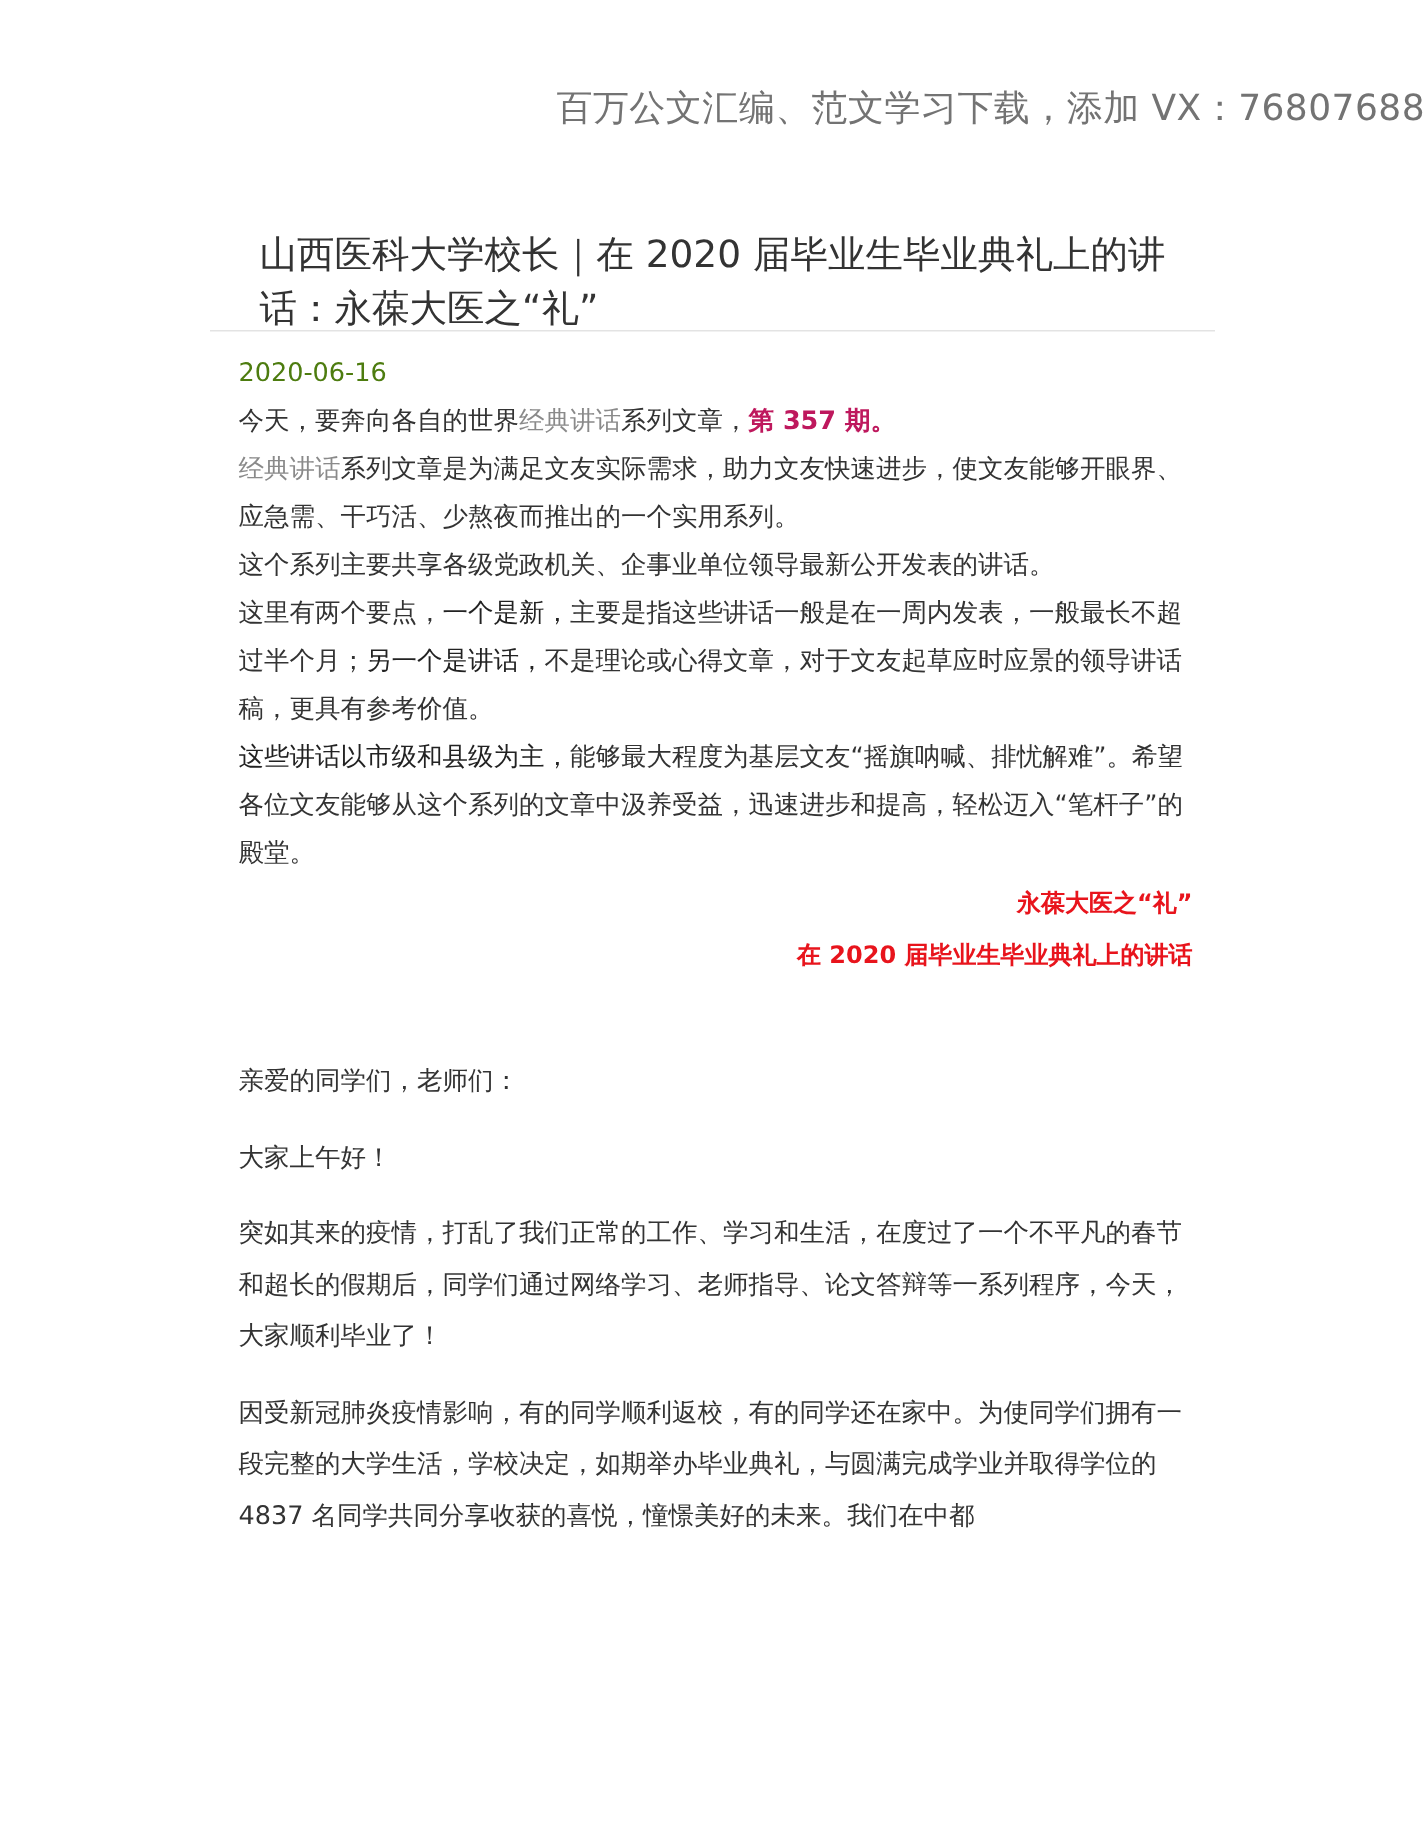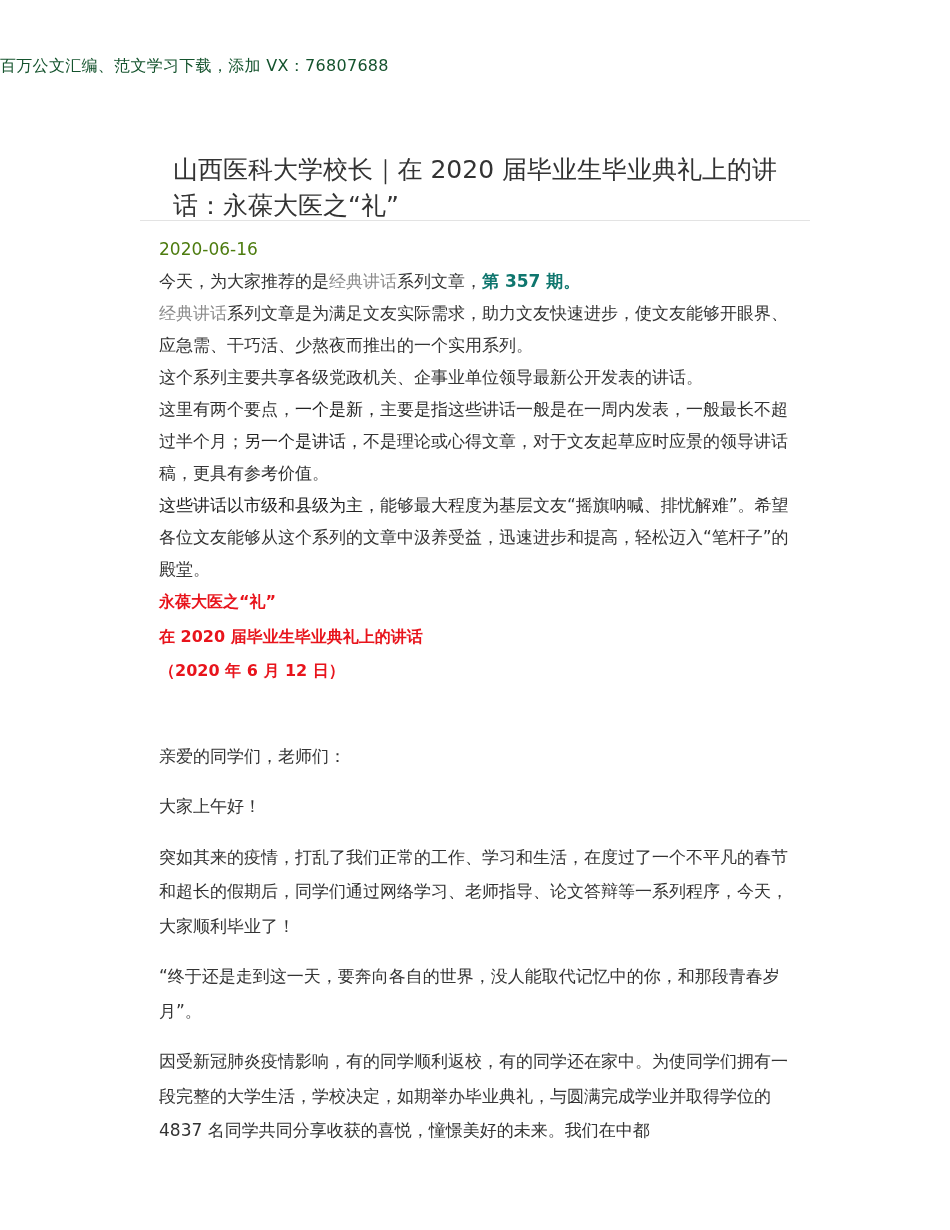--- a/index.html
+++ b/index.html
@@ -13,23 +13,23 @@
       position: relative;
       overflow: hidden;
       font-family: "DejaVu Sans", "Liberation Sans", sans-serif;
       color: #333333;
     }
     .banner {
       position: absolute;
       top: 56px;
       left: 0;
       width: 950px;
-      text-align: left;
-      font-size: 16px;
-      color: #14532d;
+      text-align: right;
+      font-size: 24px;
+      color: #737373;
       letter-spacing: 0.3px;
     }
     .title {
       position: absolute;
       top: 138px;
       left: 159px;
       width: 640px;
       font-size: 25px;
       line-height: 36px;
       color: #333333;
@@ -60,29 +60,29 @@
       line-height: 32px;
       color: #333333;
     }
     .content p {
       margin: 0;
     }
     .muted {
       color: #8a8a8a;
     }
     .red-bold {
-      color: #0f766e;
+      color: #be185d;
       font-weight: bold;
     }
     .bold {
       font-weight: normal;
       color: #222222;
     }
     .center-red {
-      text-align: left;
+      text-align: right;
       color: #e8141c;
       font-weight: bold;
       font-size: 16px;
       line-height: 34.5px;
     }
     .spacer {
       height: 34px;
     }
     .body-text p {
       line-height: 34.5px;
@@ -95,41 +95,39 @@
 <div class="banner">百万公文汇编、范文学习下载，添加 VX：76807688</div>
 
 <h1 class="title">山西医科大学校长｜在 2020 届毕业生毕业典礼上的讲话：永葆大医之“礼”</h1>
 
 <div class="divider"></div>
 
 <div class="date">2020-06-16</div>
 
 <div class="content">
   <p>
-    <span>今天，为大家推荐的是</span><span class="muted">经典讲话</span><span>系列文章，</span><span class="red-bold">第 357 期。</span>
+    <span>今天，要奔向各自的世界</span><span class="muted">经典讲话</span><span>系列文章，</span><span class="red-bold">第 357 期。</span>
   </p>
   <p>
     <span class="muted">经典讲话</span><span>系列文章是为满足文友实际需求，助力文友快速进步，使文友能够开眼界、应急需、干巧活、少熬夜而推出的一个实用系列。</span>
   </p>
   <p>这个系列主要共享各级党政机关、企事业单位领导最新公开发表的讲话。</p>
   <p>
     <span>这里有两个要点，</span><span class="bold">一个是新，</span><span>主要是指这些讲话一般是在一周内发表，一般最长不超过半个月；</span><span class="bold">另一个是讲话，</span><span>不是理论或心得文章，对于文友起草应时应景的领导讲话稿，更具有参考价值。</span>
   </p>
   <p>
     <span class="bold">这些讲话以市级和县级为主，</span><span>能够最大程度为基层文友“摇旗呐喊、排忧解难”。希望各位文友能够从这个系列的文章中汲养受益，迅速进步和提高，轻松迈入“笔杆子”的殿堂。</span>
   </p>
 
   <div class="center-red">
     <div>永葆大医之“礼”</div>
     <div>在 2020 届毕业生毕业典礼上的讲话</div>
-    <div>（2020 年 6 月 12 日）</div>
   </div>
 
   <div class="spacer"></div>
 
   <div class="body-text">
     <p>亲爱的同学们，老师们：</p>
     <p>大家上午好！</p>
     <p>突如其来的疫情，打乱了我们正常的工作、学习和生活，在度过了一个不平凡的春节和超长的假期后，同学们通过网络学习、老师指导、论文答辩等一系列程序，今天，大家顺利毕业了！</p>
-    <p>“终于还是走到这一天，要奔向各自的世界，没人能取代记忆中的你，和那段青春岁月”。</p>
     <p>因受新冠肺炎疫情影响，有的同学顺利返校，有的同学还在家中。为使同学们拥有一段完整的大学生活，学校决定，如期举办毕业典礼，与圆满完成学业并取得学位的 4837 名同学共同分享收获的喜悦，憧憬美好的未来。我们在中都</p>
   </div>
 </div>
 
 </body></html>

